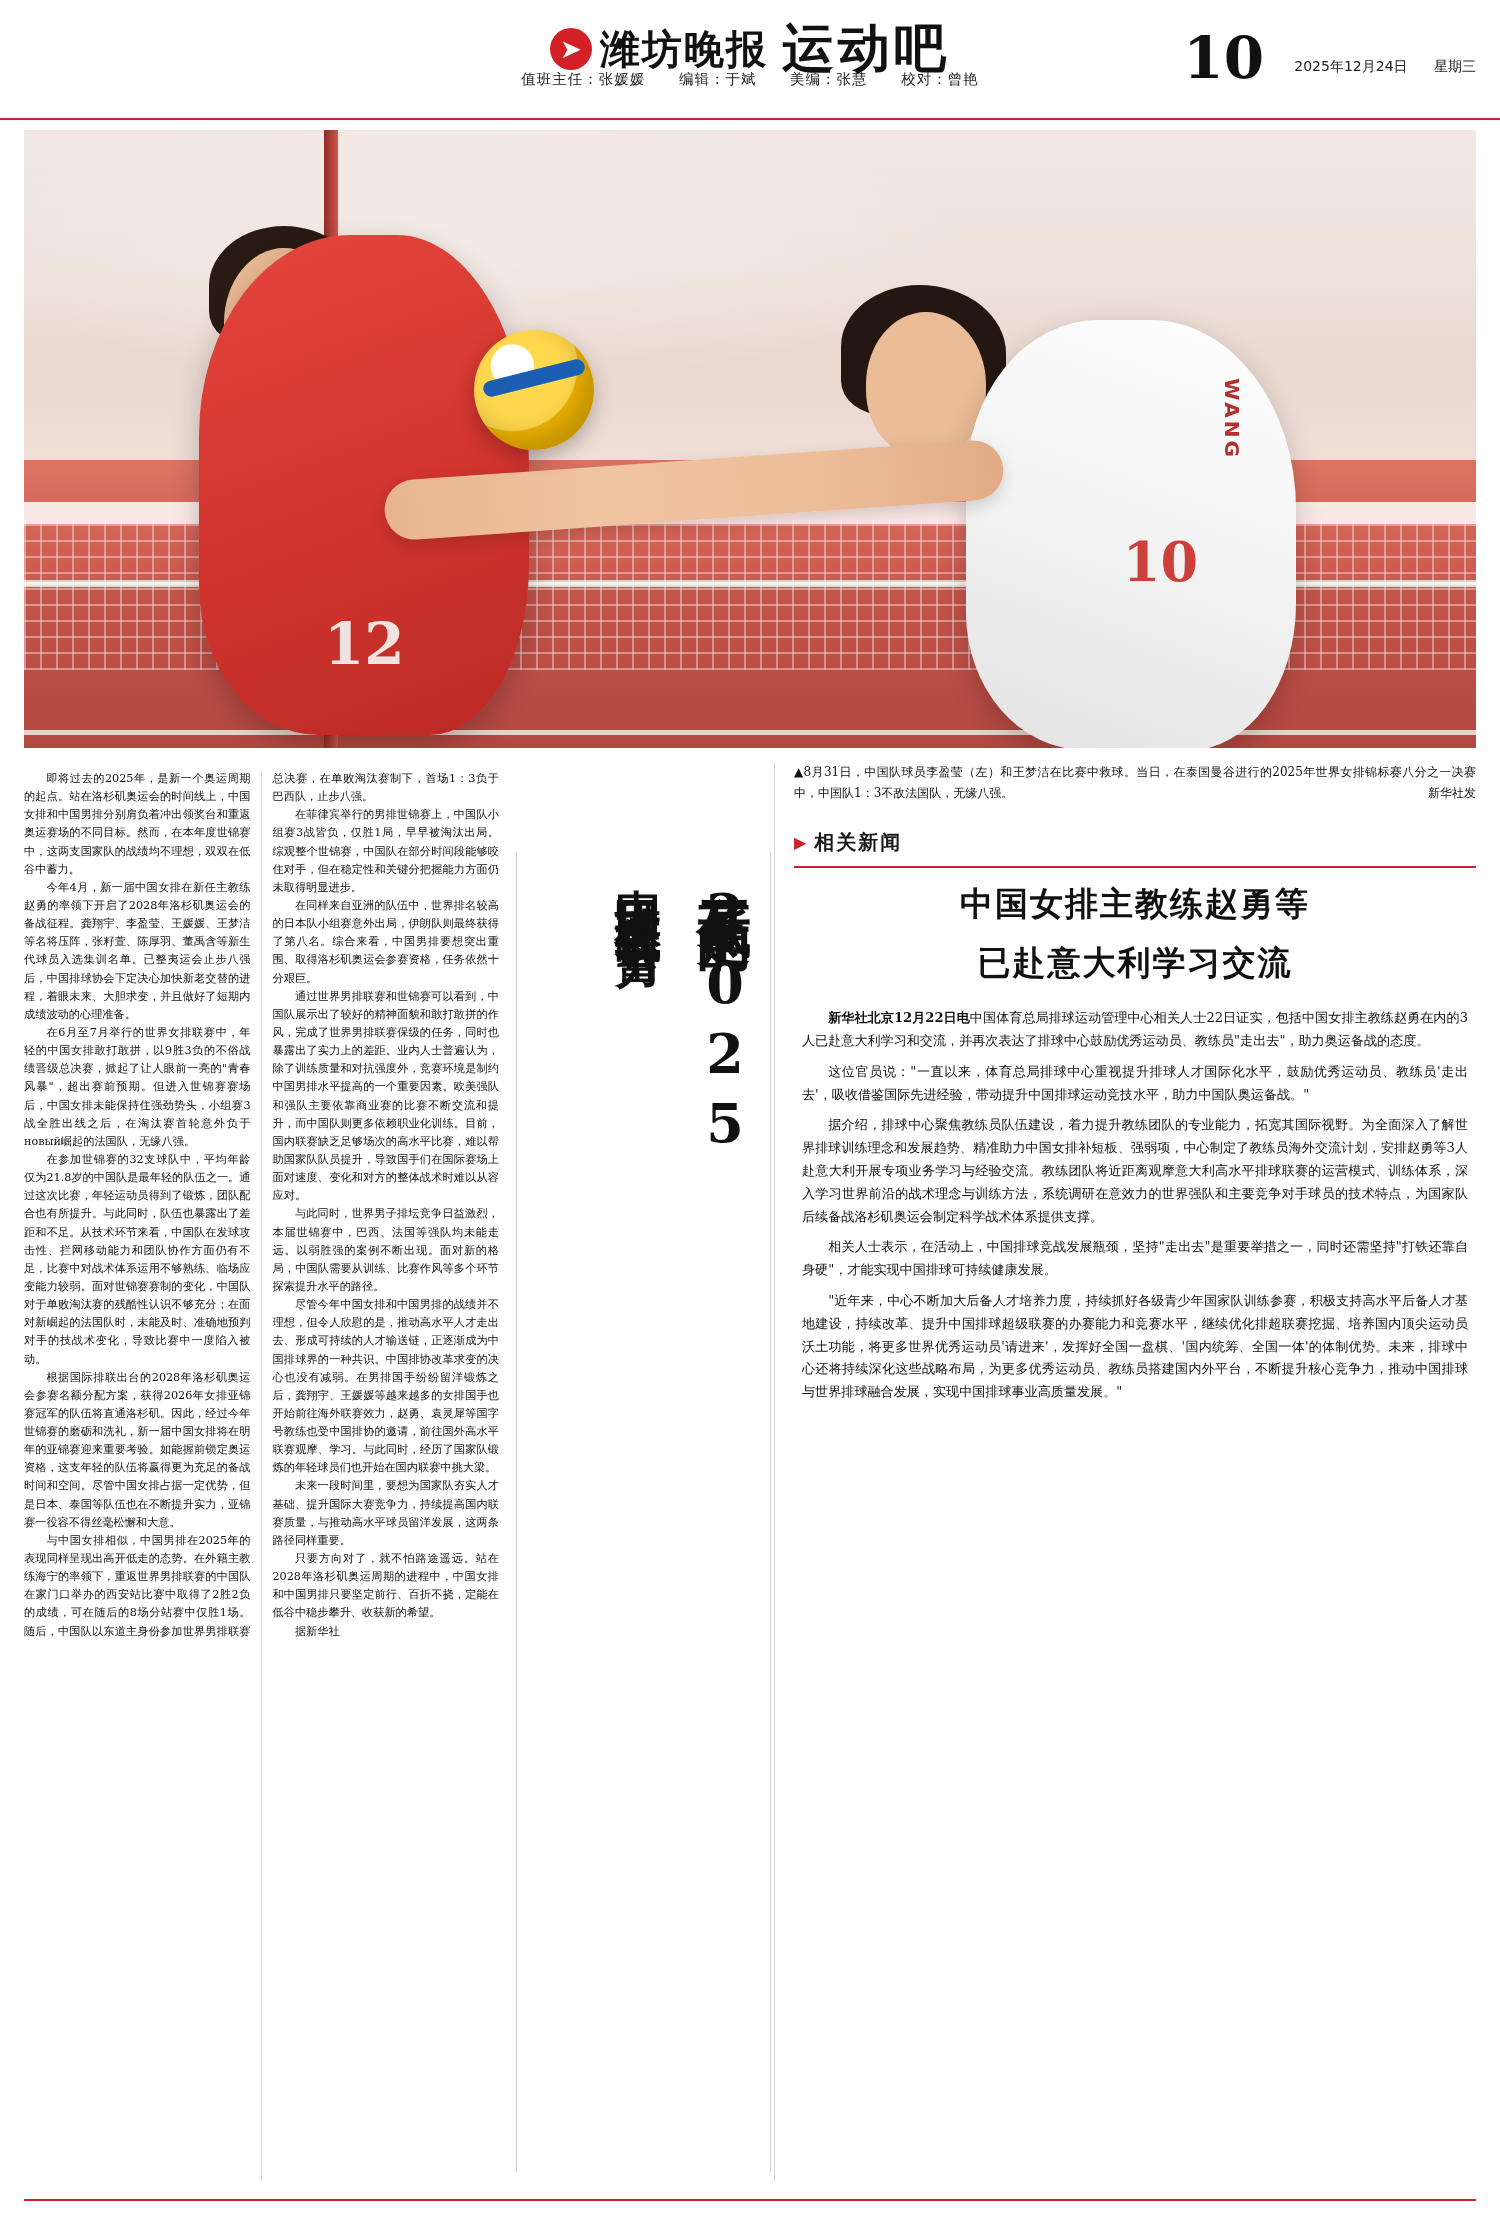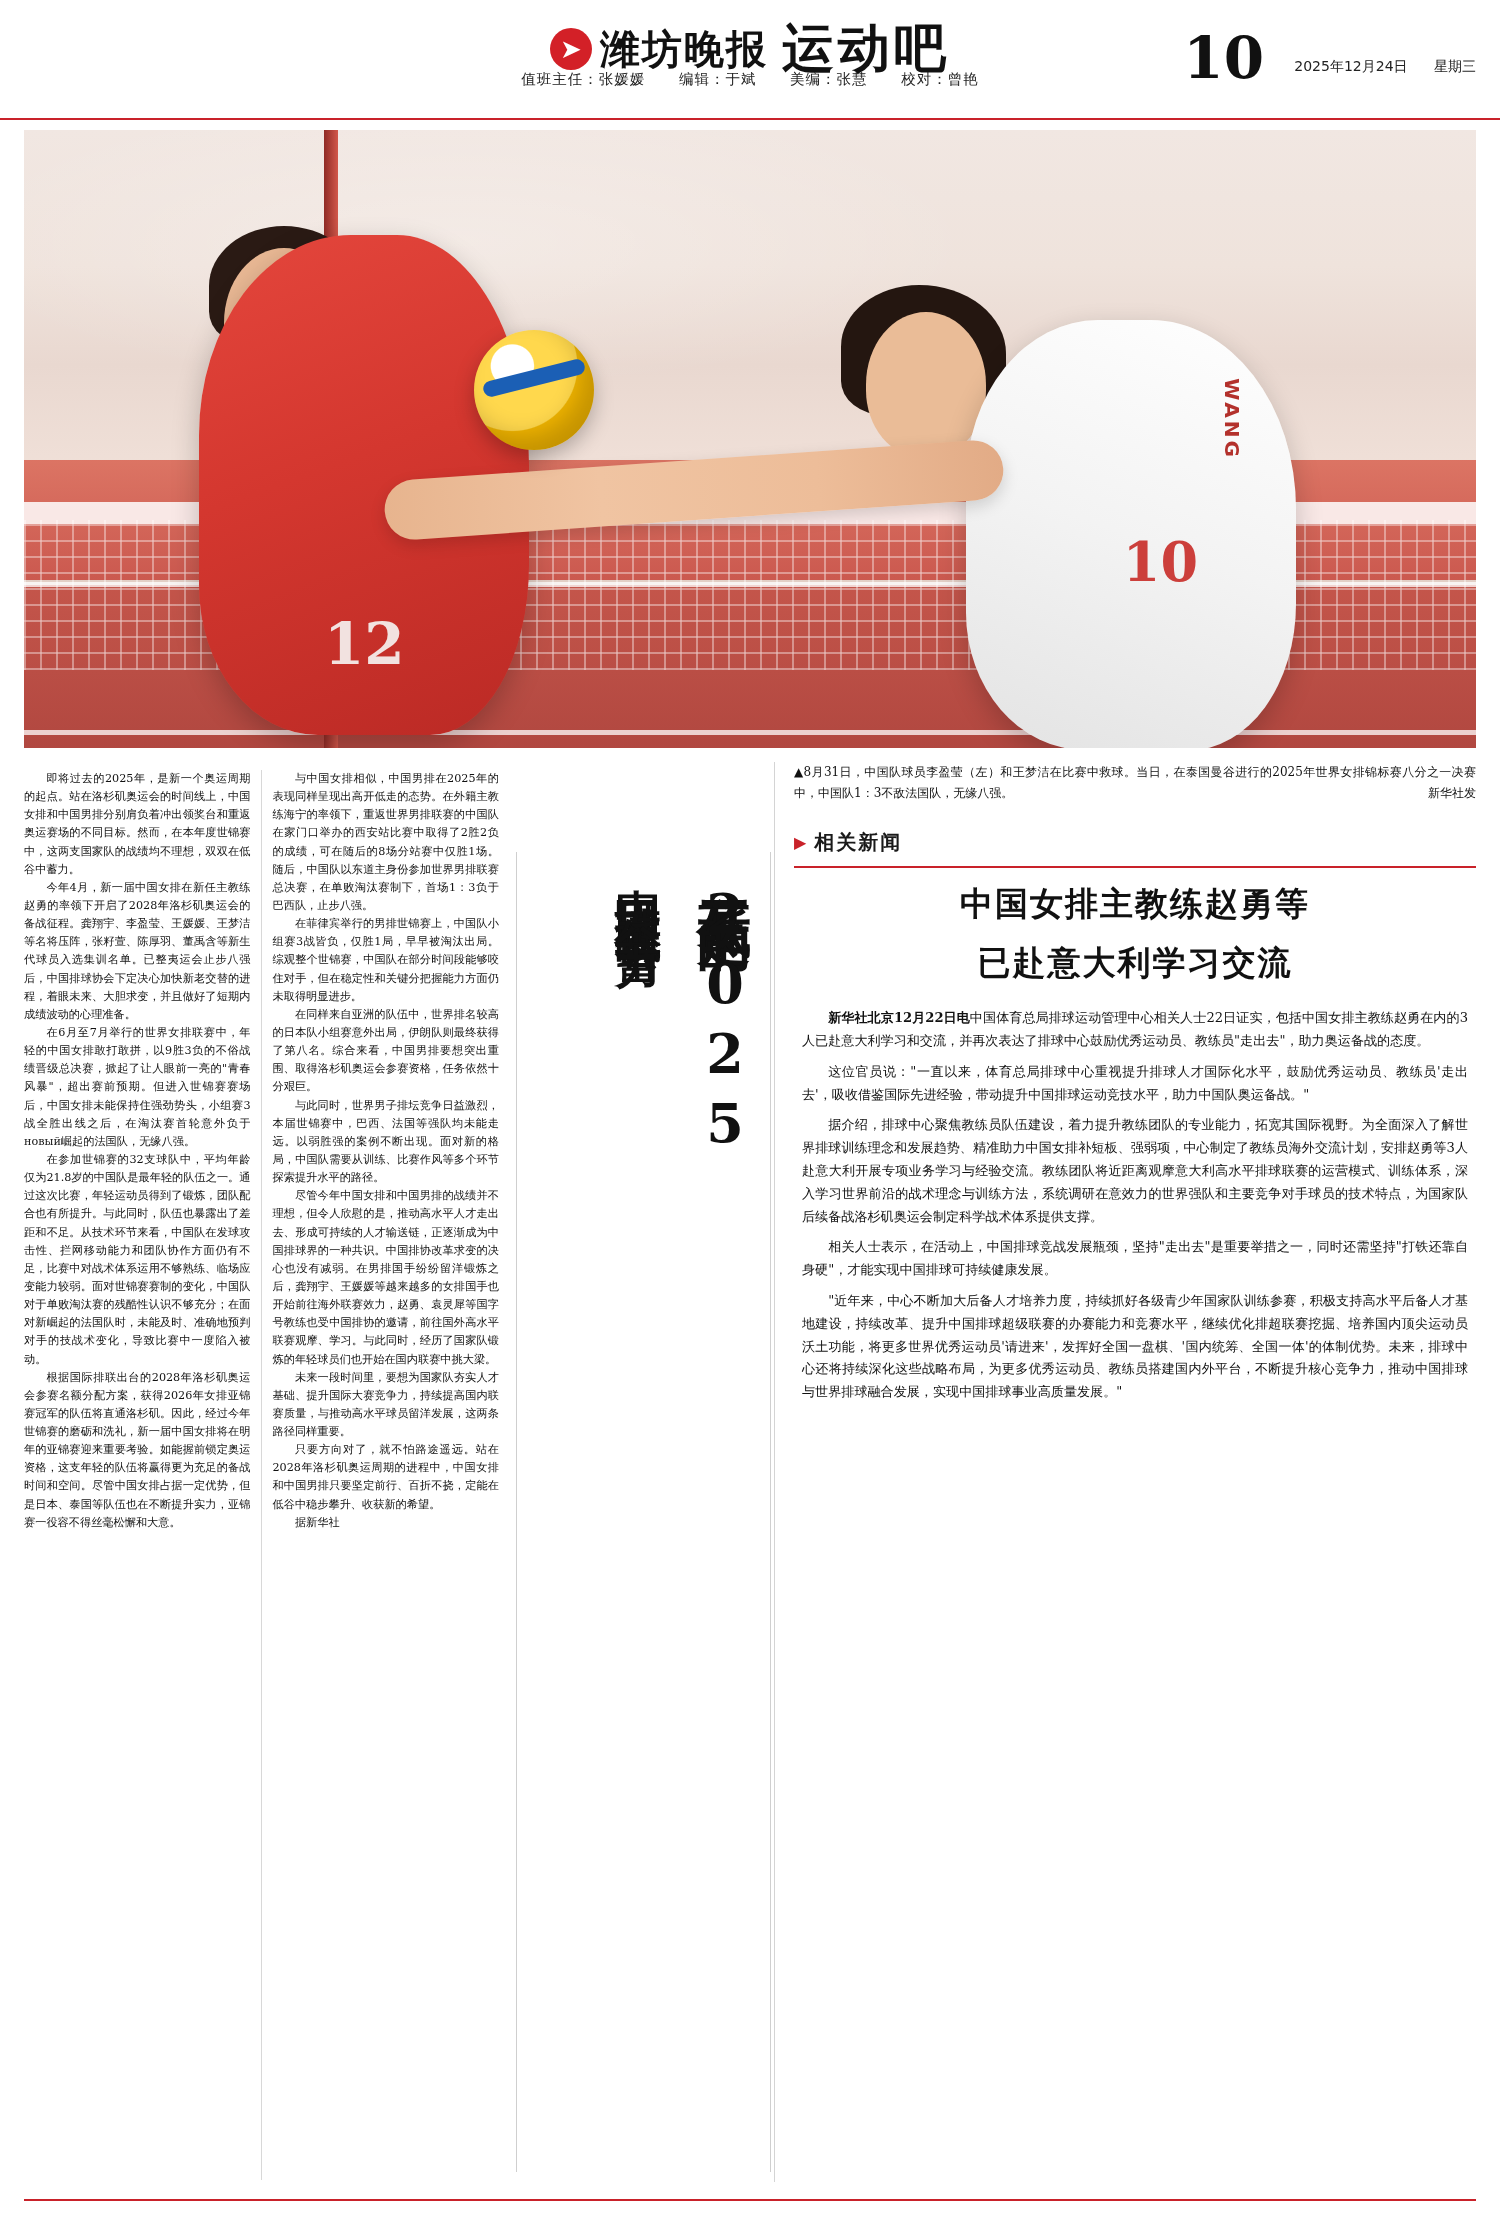--- a/index.html
+++ b/index.html
@@ -153,20 +153,21 @@
 
     <div class="cols">
       <p>即将过去的2025年，是新一个奥运周期的起点。站在洛杉矶奥运会的时间线上，中国女排和中国男排分别肩负着冲出领奖台和重返奥运赛场的不同目标。然而，在本年度世锦赛中，这两支国家队的战绩均不理想，双双在低谷中蓄力。</p>
       <p>今年4月，新一届中国女排在新任主教练赵勇的率领下开启了2028年洛杉矶奥运会的备战征程。龚翔宇、李盈莹、王媛媛、王梦洁等名将压阵，张籽萱、陈厚羽、董禹含等新生代球员入选集训名单。已整夷运会止步八强后，中国排球协会下定决心加快新老交替的进程，着眼未来、大胆求变，并且做好了短期内成绩波动的心理准备。</p>
       <p>在6月至7月举行的世界女排联赛中，年轻的中国女排敢打敢拼，以9胜3负的不俗战绩晋级总决赛，掀起了让人眼前一亮的"青春风暴"，超出赛前预期。但进入世锦赛赛场后，中国女排未能保持住强劲势头，小组赛3战全胜出线之后，在淘汰赛首轮意外负于новый崛起的法国队，无缘八强。</p>
       <p>在参加世锦赛的32支球队中，平均年龄仅为21.8岁的中国队是最年轻的队伍之一。通过这次比赛，年轻运动员得到了锻炼，团队配合也有所提升。与此同时，队伍也暴露出了差距和不足。从技术环节来看，中国队在发球攻击性、拦网移动能力和团队协作方面仍有不足，比赛中对战术体系运用不够熟练、临场应变能力较弱。面对世锦赛赛制的变化，中国队对于单败淘汰赛的残酷性认识不够充分；在面对新崛起的法国队时，未能及时、准确地预判对手的技战术变化，导致比赛中一度陷入被动。</p>
       <p>根据国际排联出台的2028年洛杉矶奥运会参赛名额分配方案，获得2026年女排亚锦赛冠军的队伍将直通洛杉矶。因此，经过今年世锦赛的磨砺和洗礼，新一届中国女排将在明年的亚锦赛迎来重要考验。如能握前锁定奥运资格，这支年轻的队伍将赢得更为充足的备战时间和空间。尽管中国女排占据一定优势，但是日本、泰国等队伍也在不断提升实力，亚锦赛一役容不得丝毫松懈和大意。</p>
       <p>与中国女排相似，中国男排在2025年的表现同样呈现出高开低走的态势。在外籍主教练海宁的率领下，重返世界男排联赛的中国队在家门口举办的西安站比赛中取得了2胜2负的成绩，可在随后的8场分站赛中仅胜1场。随后，中国队以东道主身份参加世界男排联赛总决赛，在单败淘汰赛制下，首场1：3负于巴西队，止步八强。</p>
       <p>在菲律宾举行的男排世锦赛上，中国队小组赛3战皆负，仅胜1局，早早被淘汰出局。综观整个世锦赛，中国队在部分时间段能够咬住对手，但在稳定性和关键分把握能力方面仍未取得明显进步。</p>
       <p>在同样来自亚洲的队伍中，世界排名较高的日本队小组赛意外出局，伊朗队则最终获得了第八名。综合来看，中国男排要想突出重围、取得洛杉矶奥运会参赛资格，任务依然十分艰巨。</p>
+      <p>通过世界男排联赛和世锦赛可以看到，中国队展示出了较好的精神面貌和敢打敢拼的作风，完成了世界男排联赛保级的任务，同时也暴露出了实力上的差距。业内人士普遍认为，除了训练质量和对抗强度外，竞赛环境是制约中国男排水平提高的一个重要因素。欧美强队和强队主要依靠商业赛的比赛不断交流和提升，而中国队则更多依赖职业化训练。目前，国内联赛缺乏足够场次的高水平比赛，难以帮助国家队队员提升，导致国手们在国际赛场上面对速度、变化和对方的整体战术时难以从容应对。</p>
       <p>与此同时，世界男子排坛竞争日益激烈，本届世锦赛中，巴西、法国等强队均未能走远。以弱胜强的案例不断出现。面对新的格局，中国队需要从训练、比赛作风等多个环节探索提升水平的路径。</p>
       <p>尽管今年中国女排和中国男排的战绩并不理想，但令人欣慰的是，推动高水平人才走出去、形成可持续的人才输送链，正逐渐成为中国排球界的一种共识。中国排协改革求变的决心也没有减弱。在男排国手纷纷留洋锻炼之后，龚翔宇、王媛媛等越来越多的女排国手也开始前往海外联赛效力，赵勇、袁灵犀等国字号教练也受中国排协的邀请，前往国外高水平联赛观摩、学习。与此同时，经历了国家队锻炼的年轻球员们也开始在国内联赛中挑大梁。</p>
       <p>未来一段时间里，要想为国家队夯实人才基础、提升国际大赛竞争力，持续提高国内联赛质量，与推动高水平球员留洋发展，这两条路径同样重要。</p>
       <p>只要方向对了，就不怕路途遥远。站在2028年洛杉矶奥运周期的进程中，中国女排和中国男排只要坚定前行、百折不挠，定能在低谷中稳步攀升、收获新的希望。</p>
       <p class="src">据新华社</p>
     </div>
 
     <div class="headline-zone">
       <div class="vline l"></div>
       <div class="vline r"></div>

